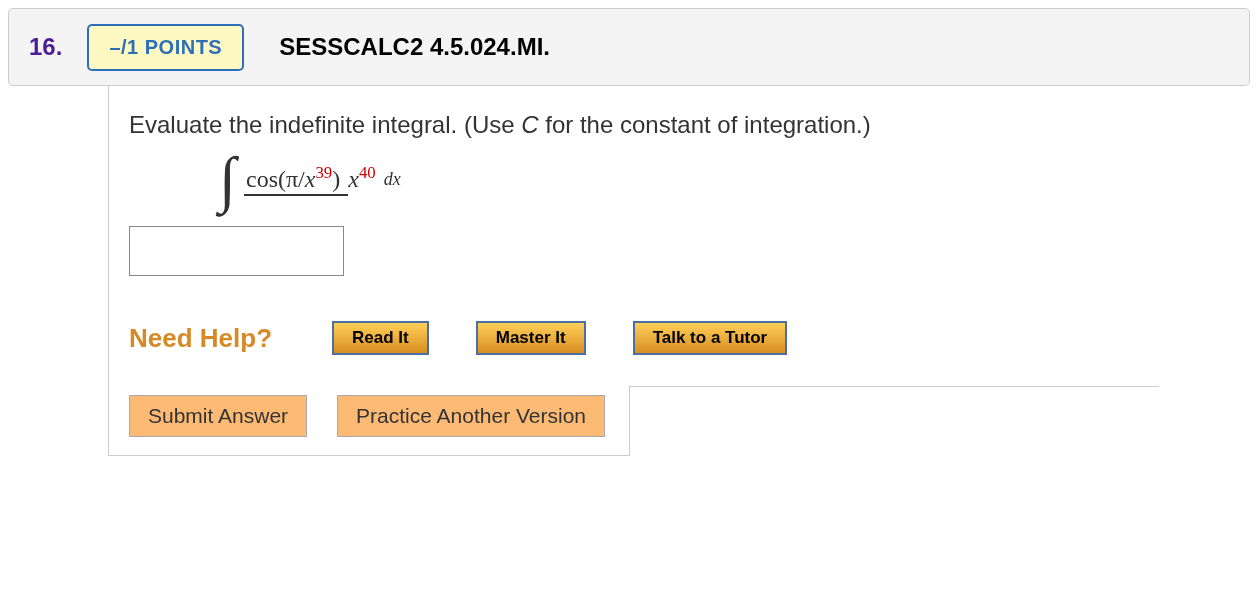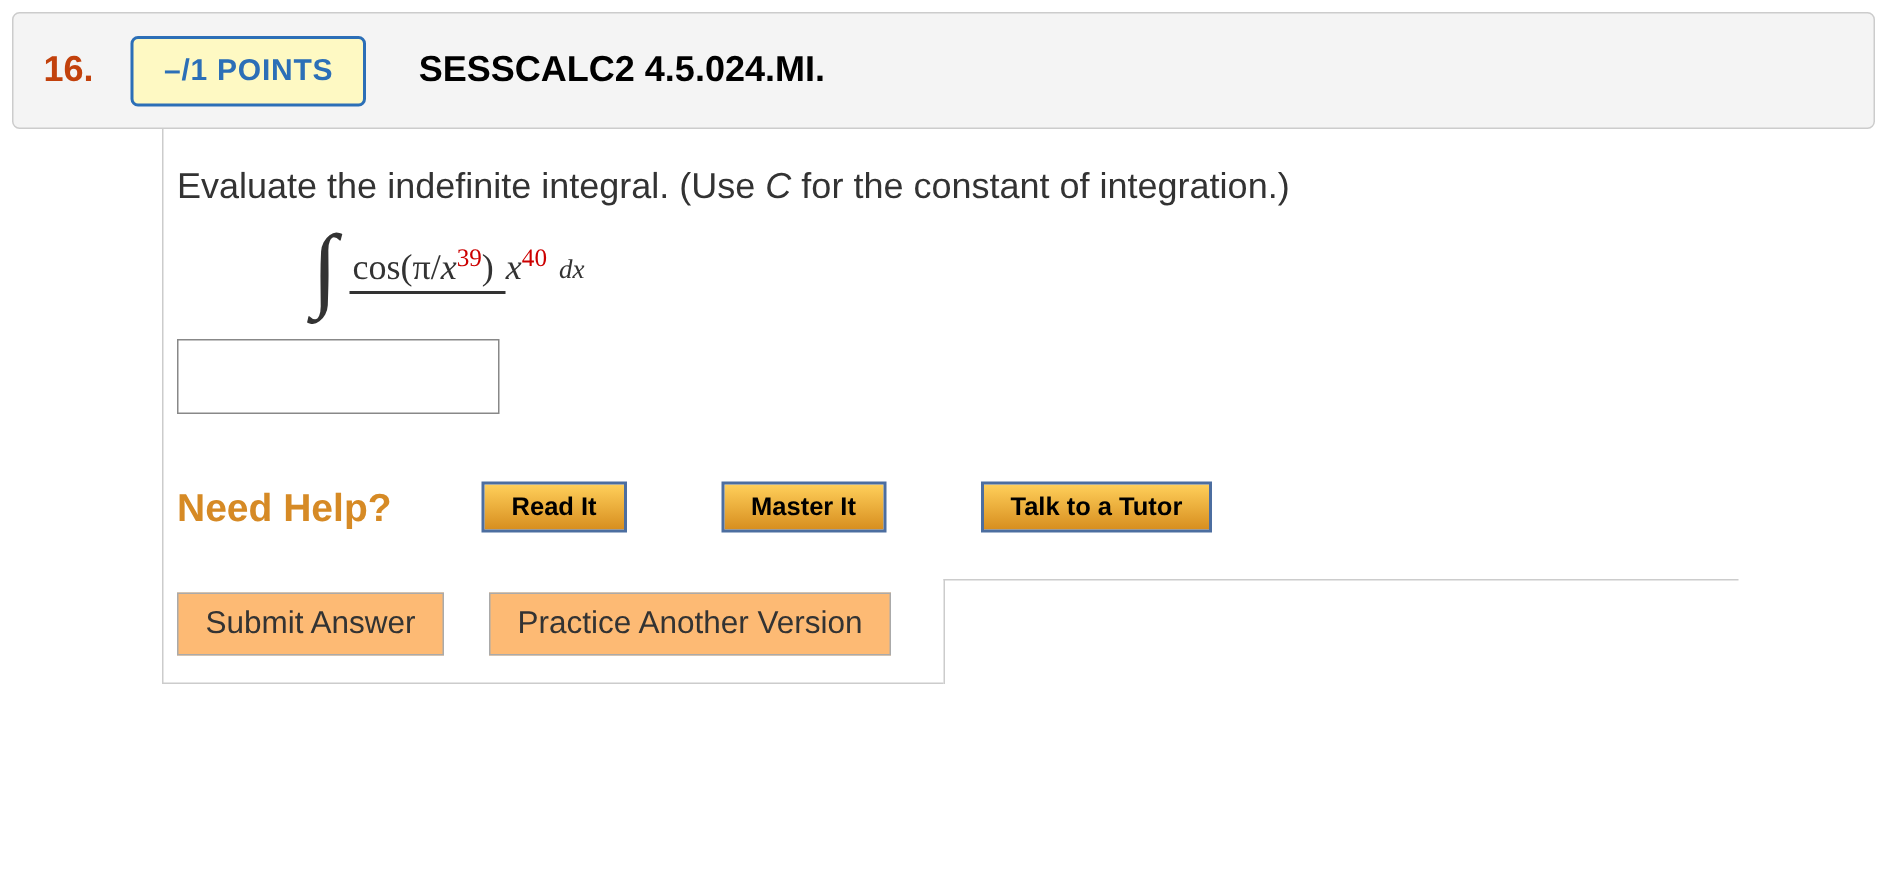--- a/index.html
+++ b/index.html
@@ -20,21 +20,21 @@
     background: #f4f4f4;
     border: 1px solid #ccc;
     border-radius: 5px;
     padding: 12px 20px;
     height: 78px;
     margin: 8px 8px 0 8px;
   }
   .qnum {
     font-weight: 700;
     font-size: 24px;
-    color: #c2410c;
+    color: #4c1d95;
     margin-right: 25px;
   }
   .points-box {
     border: 2px solid #2c6fb7;
     background: #fef9c3;
     border-radius: 5px;
     color: #2c6fb7;
     font-weight: 700;
     font-size: 20px;
     padding: 10px 20px;
@@ -43,21 +43,21 @@
   }
   .qid {
     font-weight: 700;
     font-size: 24px;
     color: #000000;
   }
   .body {
     margin-left: 108px;
     border-left: 1px solid #ccc;
     border-bottom: 1px solid #ccc;
-    padding: 25px 25px 0 9px;
+    padding: 25px 25px 0 20px;
     position: relative;
     width: 1050px;
   }
   .prompt {
     font-size: 24px;
     color: #333;
     margin-bottom: 22px;
   }
   .prompt em { font-style: italic; }
   .formula {
@@ -115,21 +115,21 @@
     margin-right: 22px;
   }
   .help-btn {
     background: linear-gradient(#ffcf5a, #d78e1f);
     border: 2px solid #4c6ea0;
     color: #000;
     font-weight: 700;
     font-size: 17px;
     font-family: Arial, sans-serif;
     padding: 5px 18px;
-    margin-right: 25px;
+    margin-right: 9px;
     cursor: pointer;
   }
   .actions {
     display: flex;
     align-items: center;
     gap: 30px;
     padding-bottom: 18px;
   }
   .submit-btn, .practice-btn {
     background: #fdba74;

